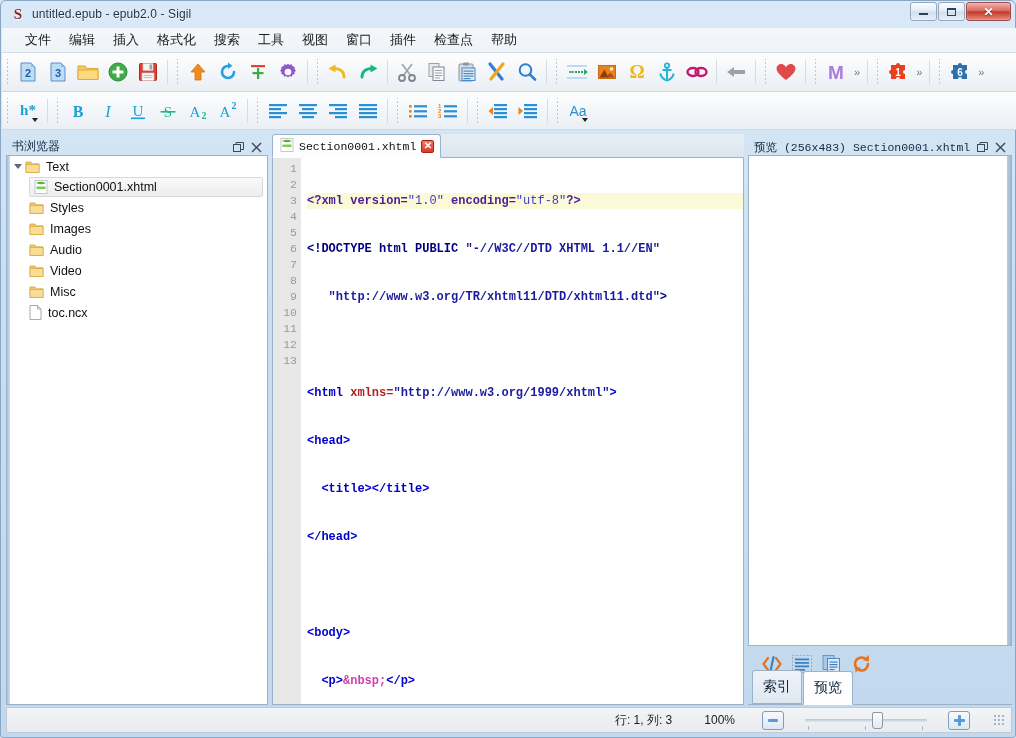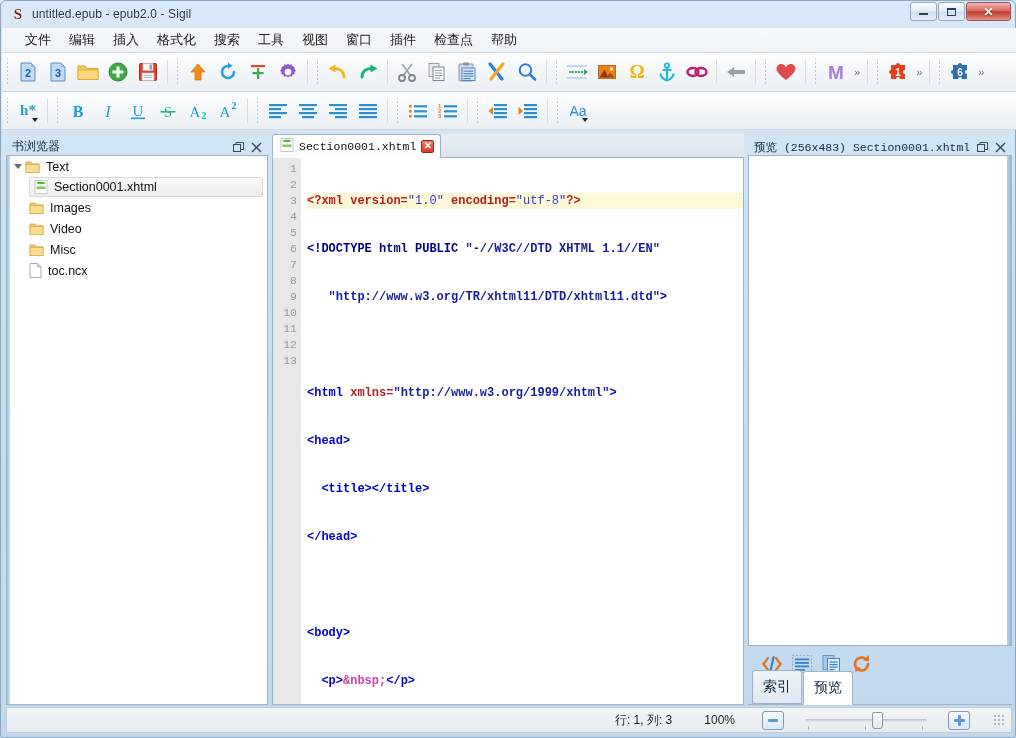--- a/index.html
+++ b/index.html
@@ -214,21 +214,21 @@
     line-height: 16px;
   }
   .code-lines {
     flex: 1; padding-top: 3px; padding-left: 6px;
     font-family: "Liberation Mono", monospace;
     font-size: 12px; line-height: 16px;
     white-space: pre; overflow: hidden;
   }
   .ln { height: 16px; }
   .ln.hl { background: #fcf9d8; }
-  .t-pi     { color: #b91c1c; font-weight: bold; }
+  .t-pi     { color: #4c1d95; font-weight: bold; }
   .t-pi-s   { color: #3a3ad8; }
   .t-doct   { color: #000080; font-weight: bold; }
   .t-str    { color: #1a1aa0; font-weight: bold; }
   .t-tag    { color: #0000cc; font-weight: bold; }
   .t-attr   { color: #b22222; font-weight: bold; }
   .t-ent    { color: #cc44aa; font-weight: bold; }
 
   
   .preview-pane {
     width: 268px; display: flex; flex-direction: column;
@@ -806,33 +806,53 @@
           <span class="ic">
             <svg width="14" height="14" viewBox="0 0 14 14">
                 <rect x="1" y="0.5" width="12" height="13" fill="#fff" stroke="#b6bcc2" stroke-width="0.8"></rect>
                 <path d="M2 3 q5 -2.5 10 0 q-5 2.5 -10 0 z" fill="#5bb535"></path>
                 <path d="M2.5 6.5 h9 v2.5 h-9 z" fill="#7fca55"></path>
               </svg>
           </span>
           <span>Section0001.xhtml</span>
         </div>
 
-
         <div class="tree-row">
           <span class="indent"></span>
           <span class="ic">
             <svg width="15" height="14" viewBox="0 0 15 14">
                 <path d="M1 2 h5 l1.3 1.8 h6.7 v8.7 h-13 z" fill="#f3c96b" stroke="#d6a53c" stroke-width="0.8"></path>
                 <rect x="1" y="4.5" width="13" height="8" fill="#fadd95" stroke="#d6a53c" stroke-width="0.7"></rect>
               </svg>
           </span>
+          <span>Styles</span>
+        </div>
+
+        <div class="tree-row">
+          <span class="indent"></span>
+          <span class="ic">
+            <svg width="15" height="14" viewBox="0 0 15 14">
+                <path d="M1 2 h5 l1.3 1.8 h6.7 v8.7 h-13 z" fill="#f3c96b" stroke="#d6a53c" stroke-width="0.8"></path>
+                <rect x="1" y="4.5" width="13" height="8" fill="#fadd95" stroke="#d6a53c" stroke-width="0.7"></rect>
+              </svg>
+          </span>
           <span>Images</span>
         </div>
 
 
+        <div class="tree-row">
+          <span class="indent"></span>
+          <span class="ic">
+            <svg width="15" height="14" viewBox="0 0 15 14">
+                <path d="M1 2 h5 l1.3 1.8 h6.7 v8.7 h-13 z" fill="#f3c96b" stroke="#d6a53c" stroke-width="0.8"></path>
+                <rect x="1" y="4.5" width="13" height="8" fill="#fadd95" stroke="#d6a53c" stroke-width="0.7"></rect>
+              </svg>
+          </span>
+          <span>Audio</span>
+        </div>
 
         <div class="tree-row">
           <span class="indent"></span>
           <span class="ic">
             <svg width="15" height="14" viewBox="0 0 15 14">
                 <path d="M1 2 h5 l1.3 1.8 h6.7 v8.7 h-13 z" fill="#f3c96b" stroke="#d6a53c" stroke-width="0.8"></path>
                 <rect x="1" y="4.5" width="13" height="8" fill="#fadd95" stroke="#d6a53c" stroke-width="0.7"></rect>
               </svg>
           </span>
           <span>Video</span>

